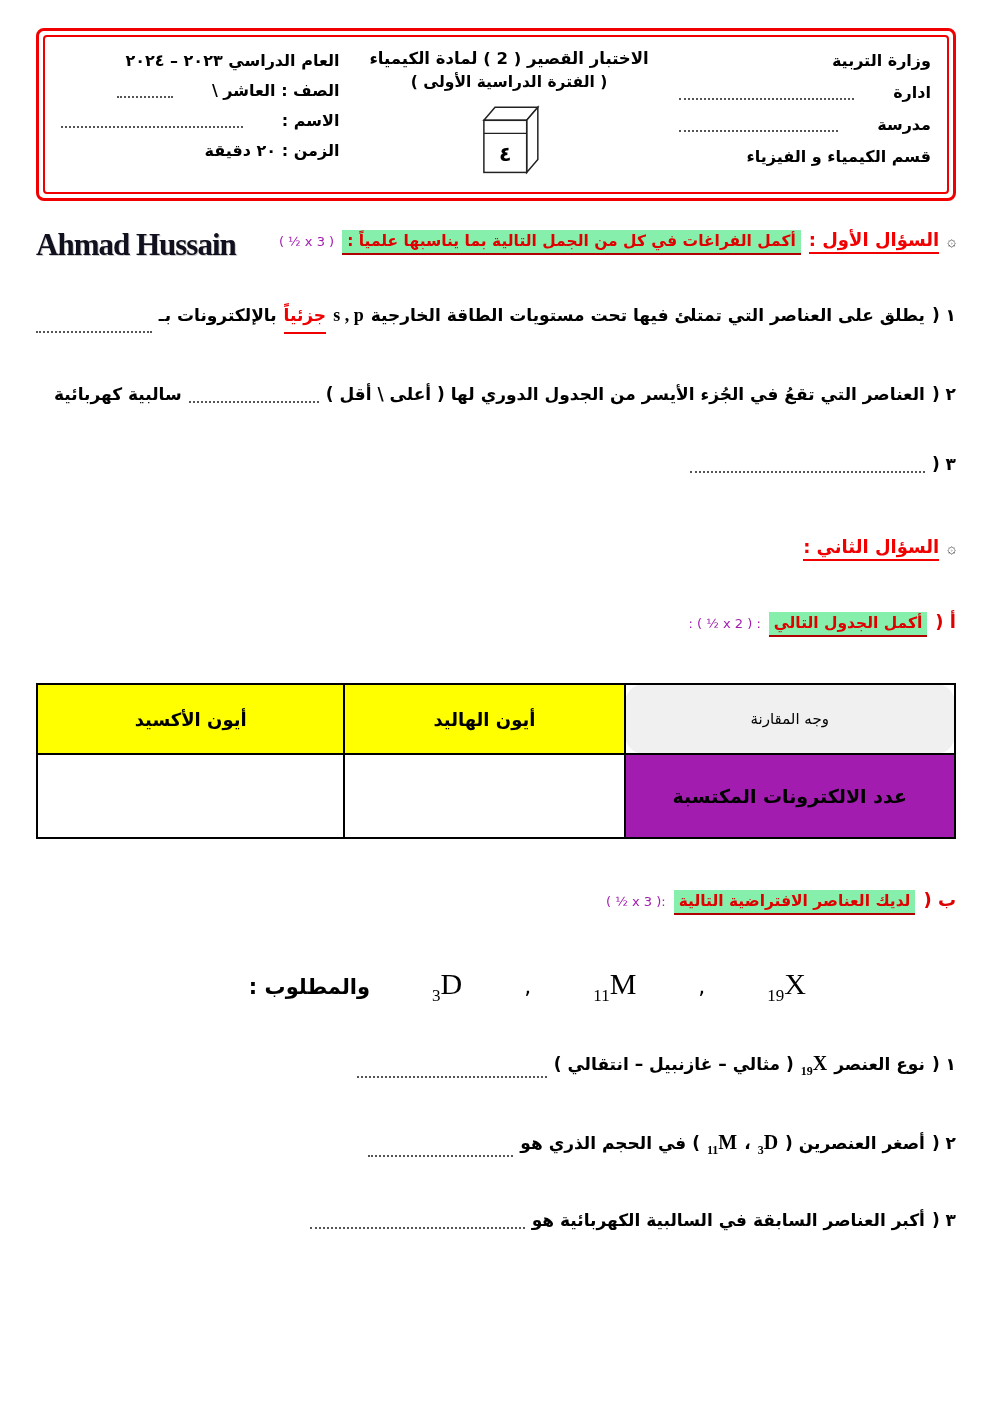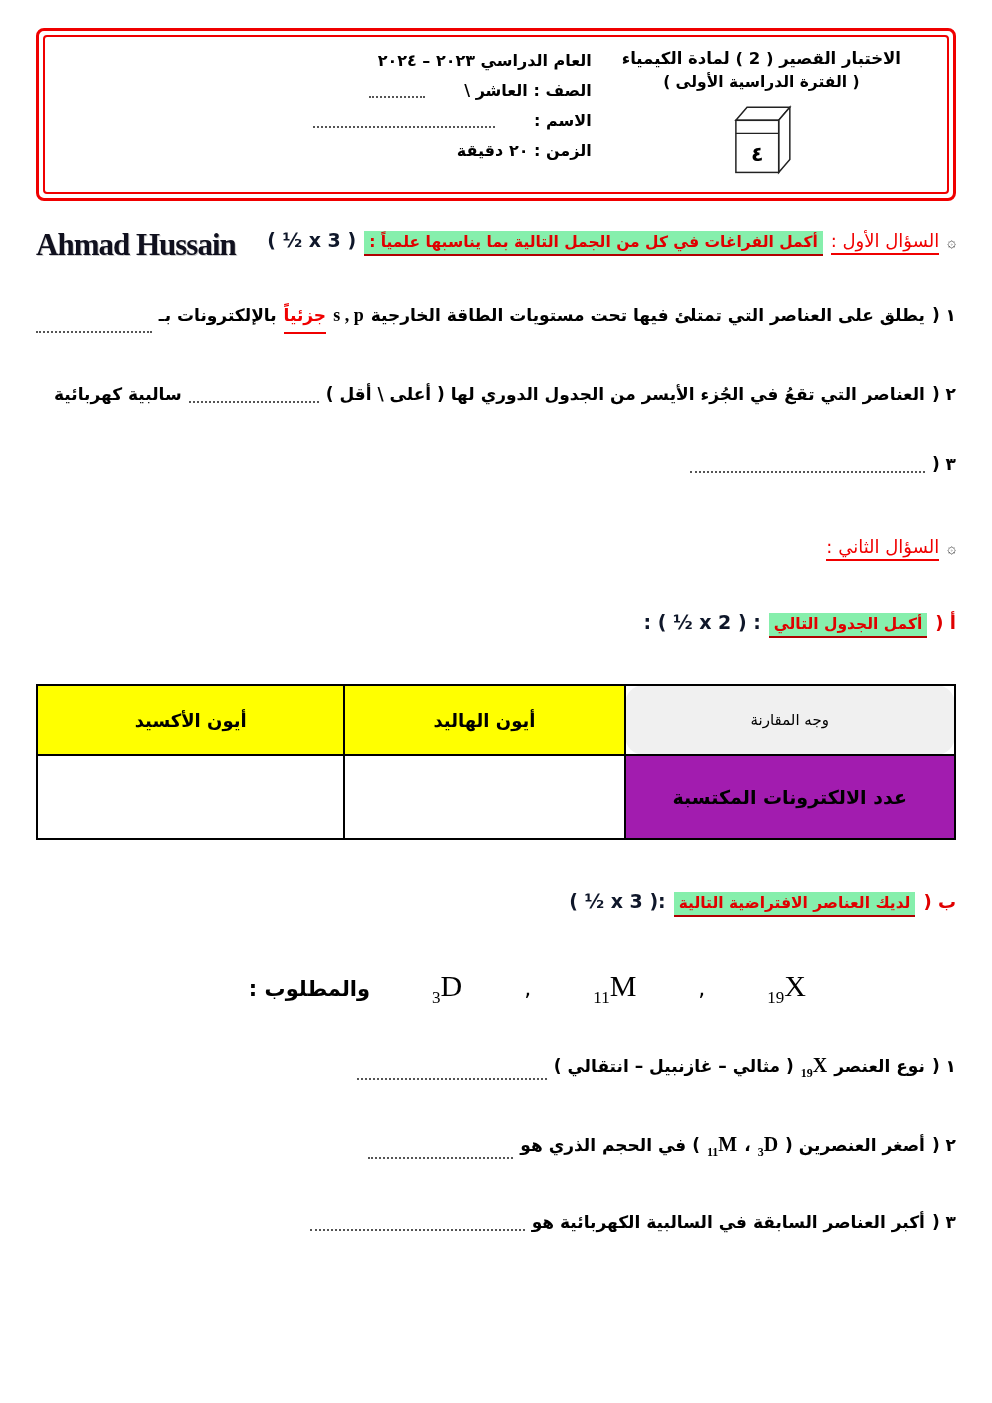--- a/index.html
+++ b/index.html
@@ -23,23 +23,23 @@
   .hdots { flex:1; min-width:24px; border-bottom:2px dotted #555; height:12px; align-self:flex-end; margin-bottom:2px; }
   .hdots-short { flex:0 0 56px; border-bottom:2px dotted #555; height:12px; align-self:flex-end; margin-bottom:2px; }
   .exam-title { font-weight:bold; font-size:16.5px; }
   .exam-period { font-weight:bold; font-size:15.5px; }
   .cube-wrap { margin-top:2px; }
 
   
   .row-q1 { display:flex; justify-content:space-between; align-items:flex-start; margin-top:20px; }
   .qheading { display:flex; align-items:baseline; gap:8px; white-space:nowrap; padding-top:8px; }
   .bullet { font-size:15px; color:#444; flex-shrink:0; }
-  .qtitle { color:#f00000; font-weight:normal; font-size:18px; border-bottom:2px solid #f00000; padding-bottom:2px; }
+  .qtitle { color:#f00000; font-weight:bold; font-size:18px; border-bottom:2px solid #f00000; padding-bottom:2px; }
   .hl { background:#86efac; color:#e00000; font-weight:bold; font-size:15.5px; border-bottom:2.5px solid #b00000; padding:2px 5px 3px; }
-  .marks { font-size:19px; font-weight:bold; color:#0f172a; flex-shrink:0; }
+  .marks { font-size:13px; font-weight:normal; color:#a21caf; flex-shrink:0; }
   .watermark {
     font-family:"Liberation Serif","DejaVu Serif",serif;
     font-weight:bold; font-size:31px; letter-spacing:-1px;
     color:#10101e; white-space:nowrap; margin-top:6px;
     text-shadow:1px 1px 0 rgba(0,0,0,0.2);
   }
 
   
   .items { display:flex; flex-direction:column; }
   .q1-items { margin-top:42px; gap:50px; }
@@ -75,20 +75,36 @@
   .q2b-items { margin-top:46px; gap:52px; }
 </style>
 </head>
 <body>
 
 <div class="page">
 
   <div class="header-box">
     <div class="header-inner">
 
+      <div class="hcol hcol-right">
+        <div class="hline">
+          <span class="txt">وزارة التربية</span>
+        </div>
+        <div class="hline">
+          <span class="txt">ادارة</span>
+          <span class="hdots"></span>
+        </div>
+        <div class="hline">
+          <span class="txt">مدرسة</span>
+          <span class="hdots"></span>
+        </div>
+        <div class="hline">
+          <span class="txt">قسم الكيمياء و الفيزياء</span>
+        </div>
+      </div>
 
       <div class="hcol hcol-center">
         <div class="exam-title">الاختبار القصير ( 2 ) لمادة الكيمياء</div>
         <div class="exam-period">( الفترة الدراسية الأولى )</div>
         <div class="cube-wrap">
           <svg width="84" height="80" viewBox="0 0 90 86" aria-hidden="true">
             <path d="M18,24 L30,10 L76,10 L64,24 Z" fill="#fff" stroke="#222" stroke-width="1.6"></path>
             <path d="M64,24 L76,10 L76,66 L64,80 Z" fill="#fff" stroke="#222" stroke-width="1.6"></path>
             <rect x="18" y="24" width="46" height="56" fill="#fff" stroke="#222" stroke-width="1.6"></rect>
             <line x1="18" y1="38" x2="64" y2="38" stroke="#222" stroke-width="1.4"></line>

